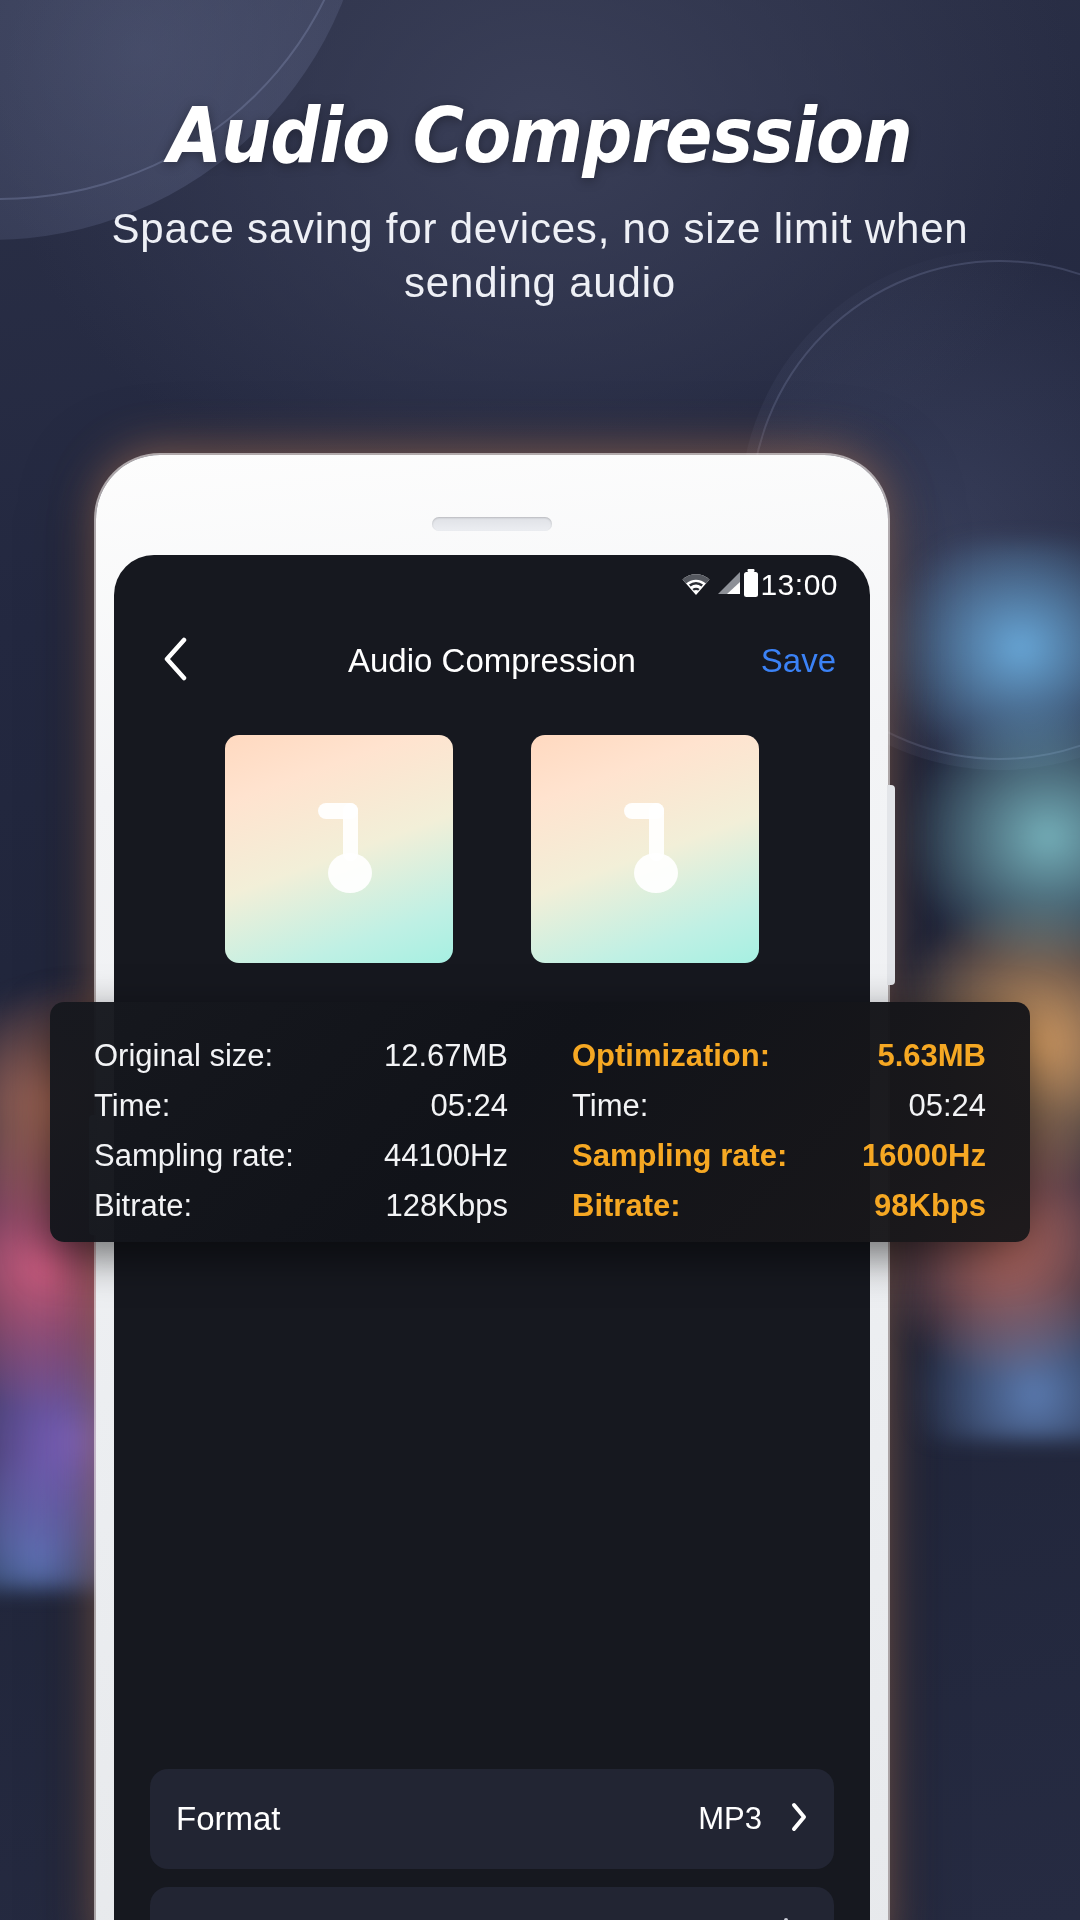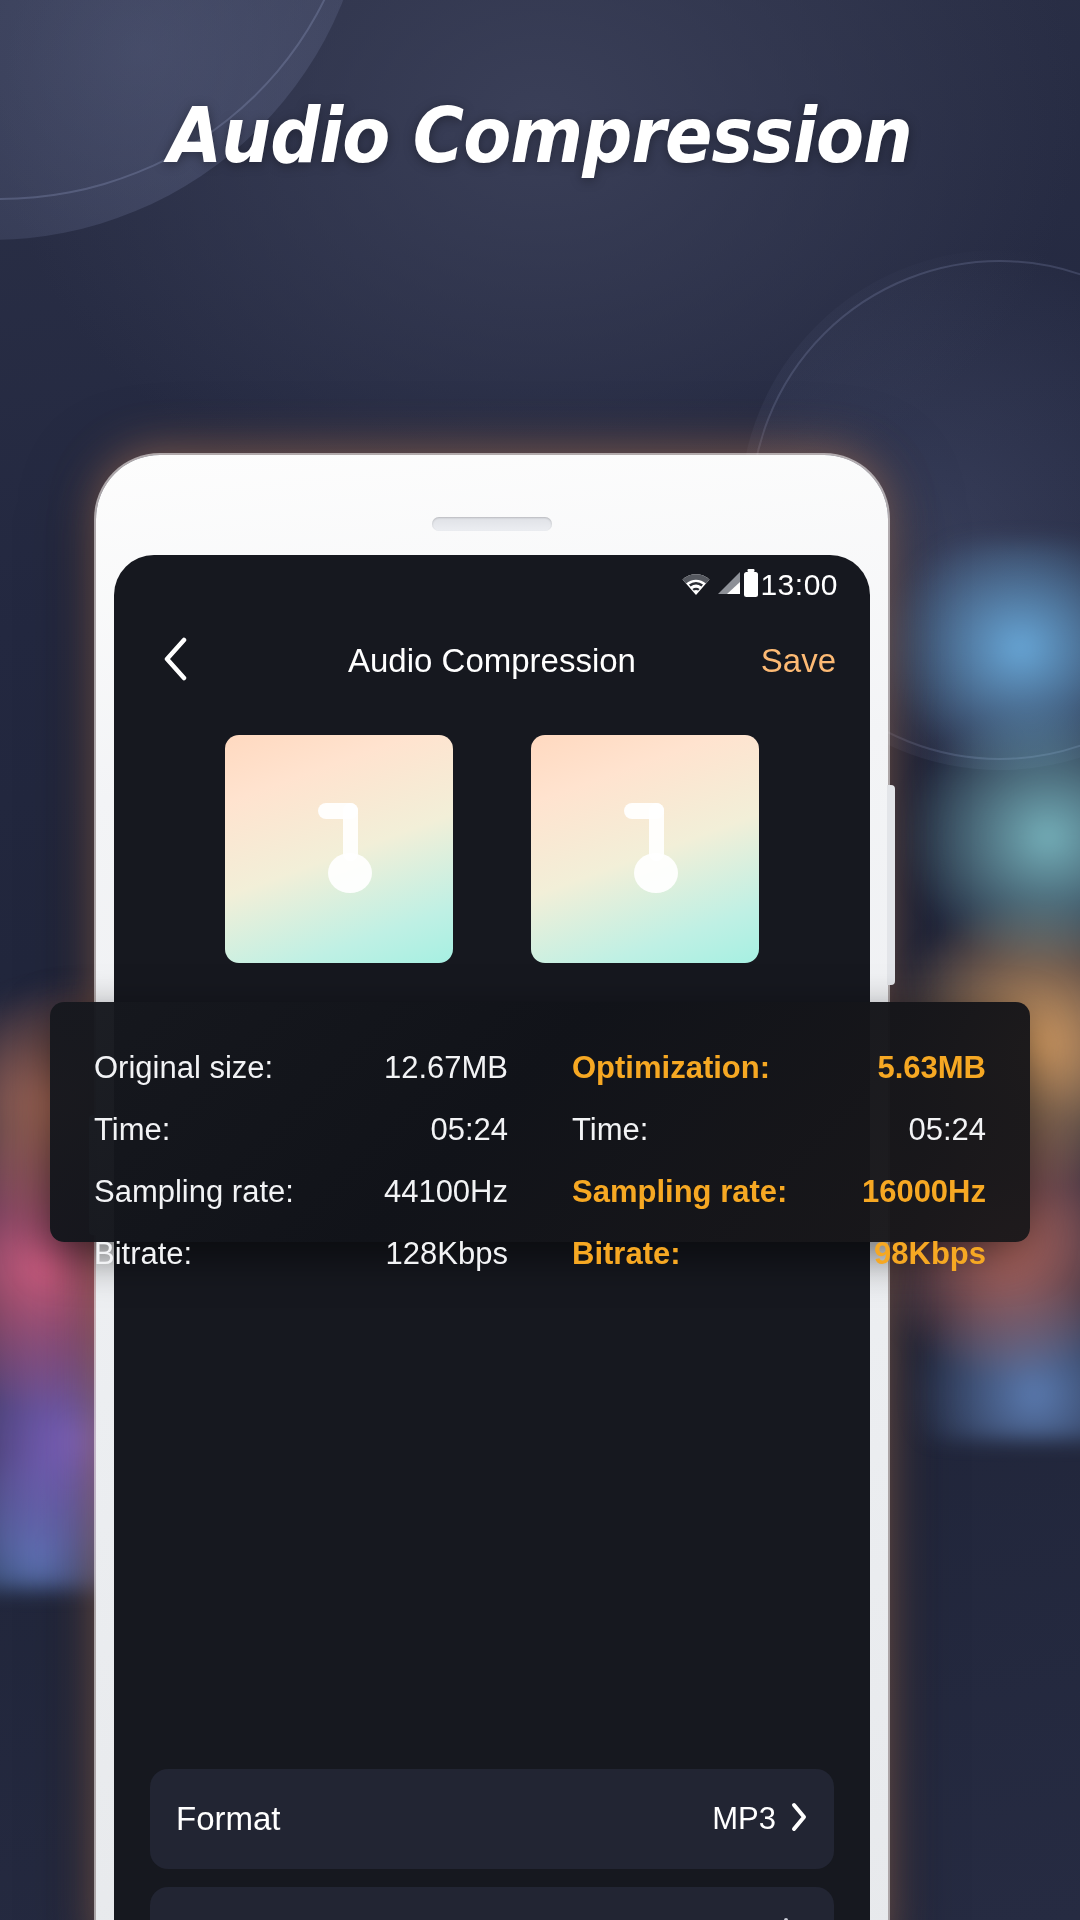--- a/index.html
+++ b/index.html
@@ -115,21 +115,21 @@
   
   #navbar {
     height:92px; display:flex; align-items:center; padding:0 34px; position:relative;
   }
   #back-btn { width:54px; height:54px; display:flex; align-items:center; justify-content:center; cursor:pointer; }
   #nav-title {
     position:absolute; left:0; right:0; text-align:center;
     font-size:33px; color:#fff; font-weight:400; pointer-events:none;
   }
   #save-btn {
-    margin-left:auto; font-size:33px; color:#fdba74; font-weight:400; cursor:pointer; z-index:2;
+    margin-left:auto; font-size:33px; color:#3b82f6; font-weight:400; cursor:pointer; z-index:2;
   }
 
   
   #thumbs { display:flex; justify-content:center; gap:78px; margin-top:28px; }
   .thumb {
     width:228px; height:228px; border-radius:14px;
     background:linear-gradient(160deg,#ffd9c0 0%, #ffe3cf 22%, #f2efd8 52%, #bff0e4 82%, #a6f0e2 100%);
     display:flex; align-items:center; justify-content:center;
     position:relative;
   }
@@ -151,31 +151,31 @@
   #info-card {
     position:absolute; left:50px; top:1002px; width:980px; height:240px;
     background:linear-gradient(135deg, rgba(22,24,30,.97) 0%, rgba(17,19,25,.985) 45%, rgba(26,24,26,.97) 100%);
     border-radius:14px; z-index:20;
     box-shadow:0 14px 44px rgba(0,0,0,.55);
     padding:36px 44px 0 44px;
   }
   .info-row { display:flex; gap:64px; margin-bottom:14px; }
   .info-col { flex:1; display:flex; justify-content:space-between; align-items:baseline; }
   .info-label { font-size:31px; color:#f2f3f5; }
-  .info-value { font-size:31px; color:#f2f3f5;margin-top:12px; }
+  .info-value { font-size:31px; color:#f2f3f5; }
   .hl .info-label, .hl .info-value { color:#f6a823; font-weight:700; }
 
   
   #format-row {
     position:absolute; left:36px; right:36px; top:1214px; height:100px;
     background:#222533; border-radius:18px;
     display:flex; align-items:center; padding:0 26px; z-index:10;
   }
   #format-label { font-size:33px; color:#fff; }
-  #format-right { margin-left:auto; display:flex; align-items:center; gap:14px; }
+  #format-right { margin-left:auto; display:flex; align-items:center; gap:28px; }
   #format-value { font-size:31px; color:#fff; }
 
   
   #slider-card {
     position:absolute; left:36px; right:36px; top:1332px; height:250px;
     background:#222533; border-radius:18px; padding:30px 36px; z-index:10;
   }
   #slider-icons { display:flex; justify-content:space-between; align-items:center; height:58px; }
 </style>
 </head>
@@ -185,20 +185,21 @@
   <div class="blob" id="blob-top"></div>
   <div class="blob" id="blob-arc"></div>
   <div class="blob" id="blob-right"></div>
   <div class="blob" id="blob-right-arc"></div>
   <div id="glow-left"></div>
   <div id="glow-right"></div>
 </div>
 
 <div id="headings">
   <div id="title">Audio Compression</div>
+  <div id="subtitle">Space saving for devices, no size limit when sending audio</div>
 </div>
 
 <div id="phone">
   <div id="earpiece"></div>
   <div id="btn-left"></div>
   <div id="btn-right"></div>
 
   <div id="screen">
 
     <div id="statusbar">

